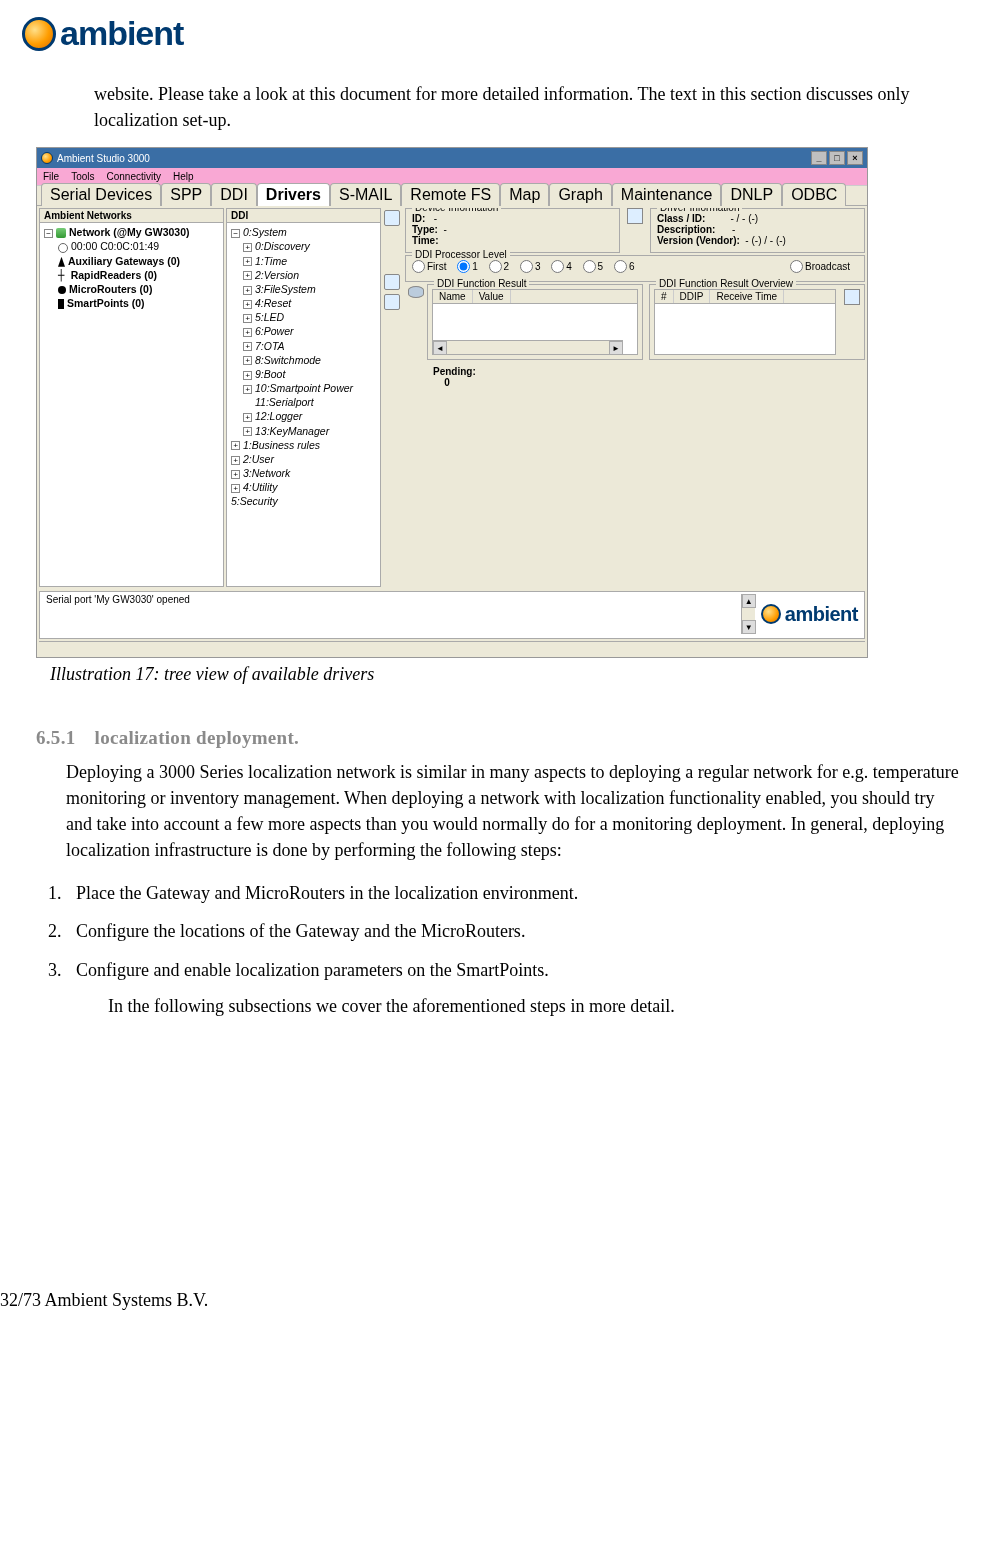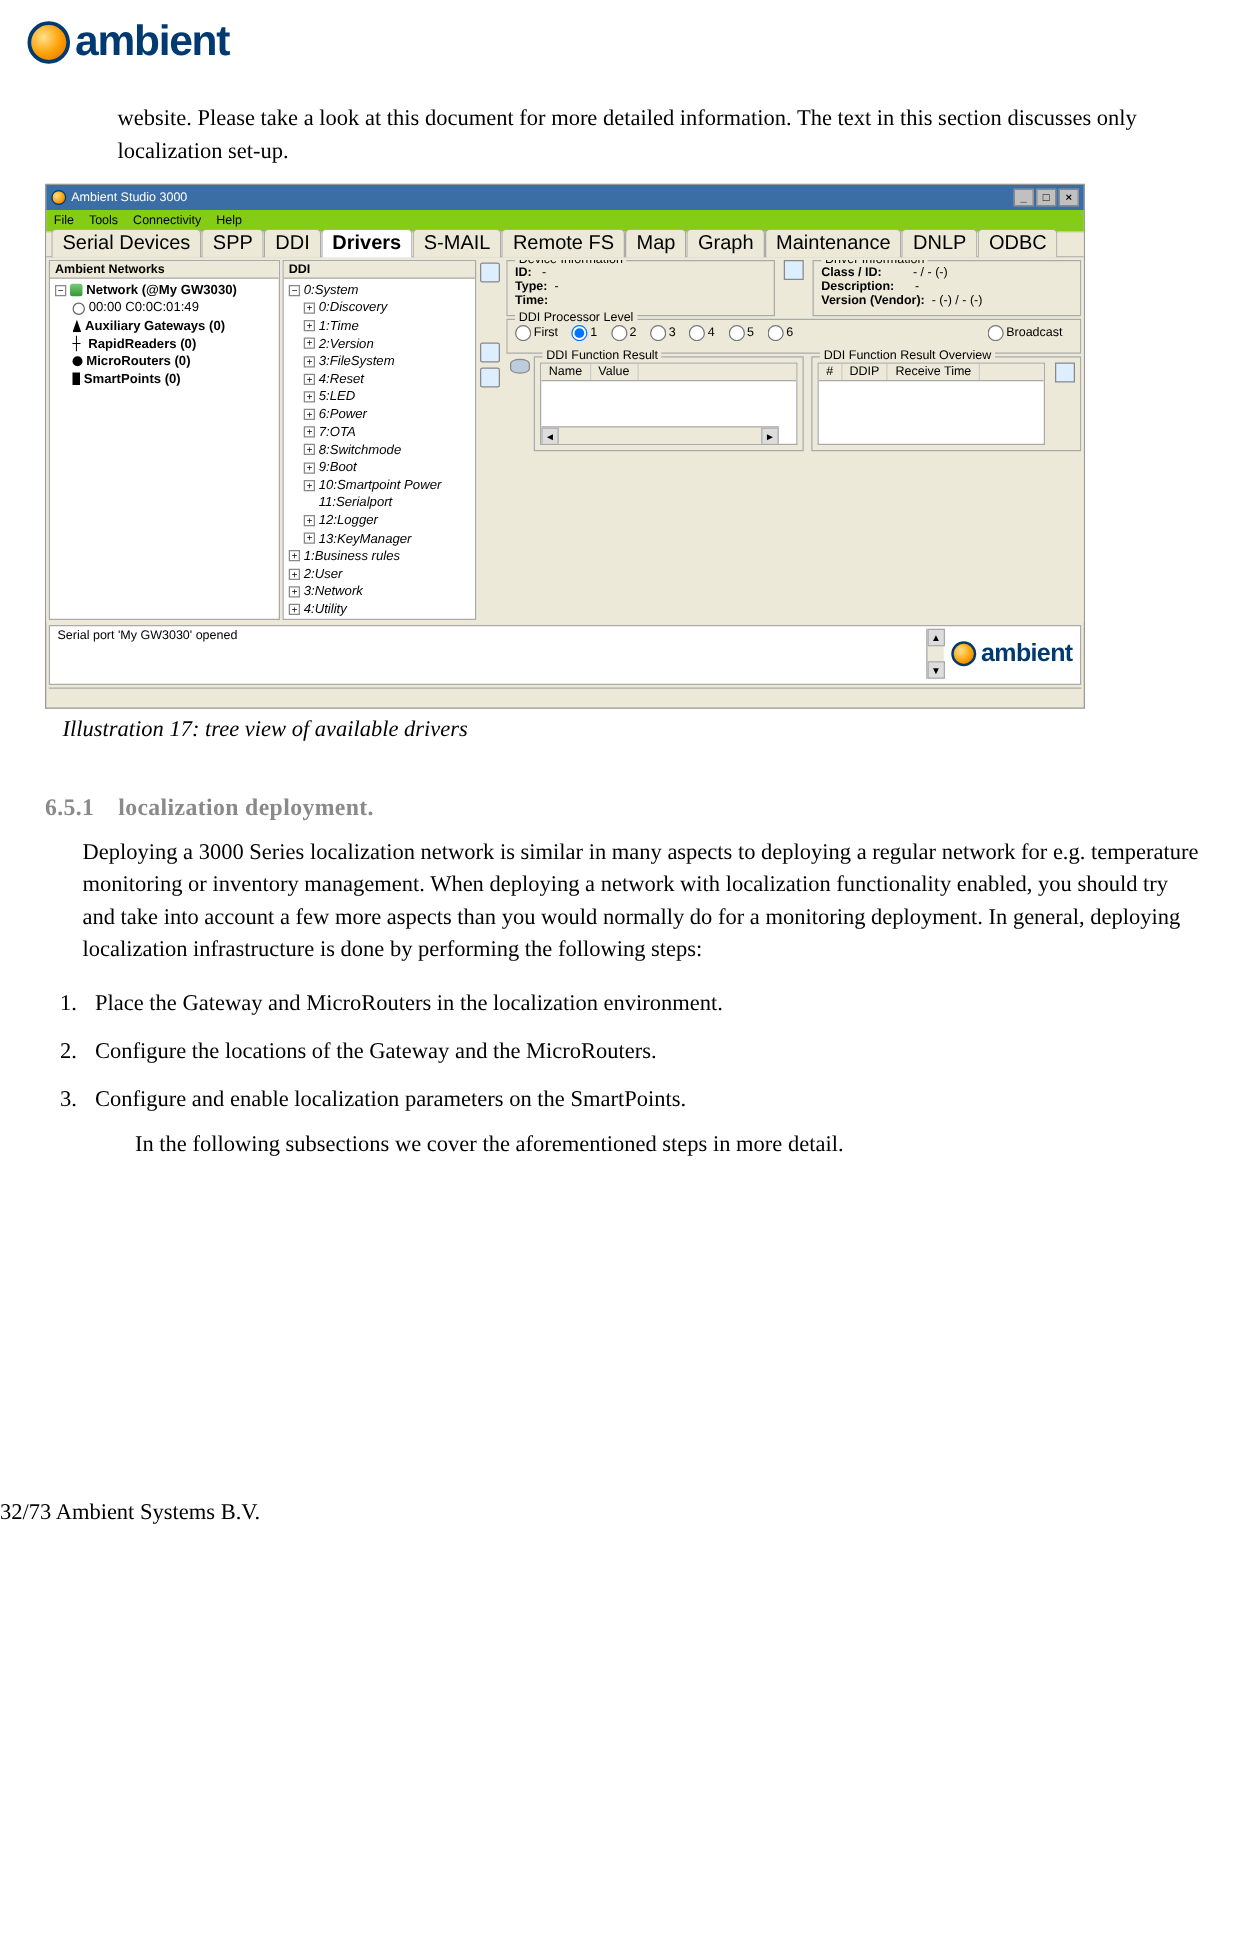--- a/index.html
+++ b/index.html
@@ -14,34 +14,34 @@
   .hdr { display: flex; justify-content: space-between; align-items: flex-start; }
   .hdr-left { font-size: 17px; line-height: 1.3; }
   .hdr-left .bold { font-weight: bold; }
   .sup { font-size: 0.7em; vertical-align: super; }
   .logo { display: flex; align-items: center; gap: 4px; font-weight: bold; color: #003a70; font-size: 34px; font-family: Arial, sans-serif; letter-spacing: -1px;}
   .logo-orb { width: 34px; height: 34px; border-radius: 50%; background: radial-gradient(circle at 35% 35%, #ffe08a 0%, #ff9d00 55%, #d86a00 100%); border: 3px solid #003a70; flex: 0 0 auto; }
   .body-block { margin: 28px 20px 0 44px; }
   .para { font-size: 18px; line-height: 1.45; text-align: left; margin-left: 28px; }
   .screenshot-wrap { margin: 14px 0 0 14px; }
   .screenshot {
-    width: 832px; height: 420px;
+    width: 832px; height: 511px;
     border: 1px solid #999;
     font-family: Tahoma, Arial, sans-serif;
     font-size: 10px; color: #000;
     background: #ece9d8;
     display: flex; flex-direction: column;
     position: relative;
   }
   .win-title { height: 20px; background: linear-gradient(#3a6ea5,#3a6ea5); color: #fff; display: flex; align-items: center; padding: 0 4px; justify-content: space-between; }
   .win-title-left { display: flex; align-items: center; gap: 4px; }
   .orb-sm { width: 12px; height: 12px; border-radius: 50%; background: radial-gradient(circle at 35% 35%, #ffe08a, #ff9d00 60%, #d86a00); border: 1px solid #003a70;}
   .win-btns { display:flex; gap:2px; }
   .win-btn { width:16px; height:14px; background:#c0c0c0; border:1px solid #888; display:flex; align-items:center; justify-content:center; font-size:9px; font-weight:bold; color:#000;}
-  .menubar { height: 18px; background:#84cc16; display:flex; gap:12px; padding:2px 6px; align-items:center; border-bottom:1px solid #ccc;}
+  .menubar { height: 18px; background:#f9a8d4; display:flex; gap:12px; padding:2px 6px; align-items:center; border-bottom:1px solid #ccc;}
   .tabbar { height: 20px; display:flex; align-items:flex-end; padding-left:4px; gap:0; border-bottom:1px solid #aaa; background:#ece9d8;}
   .tab { padding:2px 8px; border:1px solid #aaa; border-bottom:none; border-radius:4px 4px 0 0; background:#ece9d8; font-size:16px; position:relative; top:1px;}
   .tab.active { background:#fff; font-weight:bold; }
   .main-row { flex:1; display:flex; background:#ece9d8; overflow:hidden; }
   .left-pane { width:185px; background:#fff; border:1px solid #aaa; margin:2px; display:flex; flex-direction:column; overflow:hidden;}
   .left-pane .hdr2 { background:#ece9d8; font-weight:bold; padding:1px 4px; border-bottom:1px solid #aaa;}
   .tree { padding:2px 2px 2px 4px; font-size:10.5px; line-height:1.35; white-space:nowrap;}
   .tree .n0 { }
   .tree .n1 { padding-left:14px; }
   .exp { display:inline-block; width:9px; height:9px; border:1px solid #888; text-align:center; line-height:7px; font-size:8px; margin-right:3px; background:#fff; vertical-align:middle;}
@@ -274,20 +274,24 @@
                       <span>DDIP</span>
                       <span>Receive Time</span>
                     </div>
                   </div>
                   <div class="overview-icon"></div>
                 </div>
               </div>
             </div>
           </div>
         </div>
+        <div class="pending">
+          <span>Pending:</span><br>
+          &nbsp;&nbsp;&nbsp;&nbsp;<span>0</span>
+        </div>
       </div>
     </div>
 
     <div class="statusbar">
       <div style="display:flex; gap:4px;">
         <span>Serial port 'My GW3030' opened</span>
       </div>
       <div style="display:flex; align-items:center; gap:6px;">
         <div class="scroll-arrows" style="height:40px;">
           <div class="ar">▲</div>

